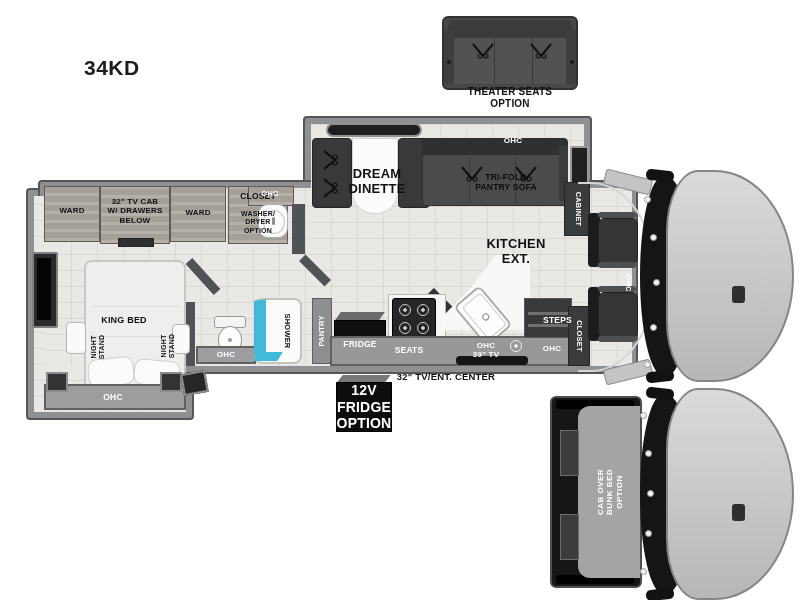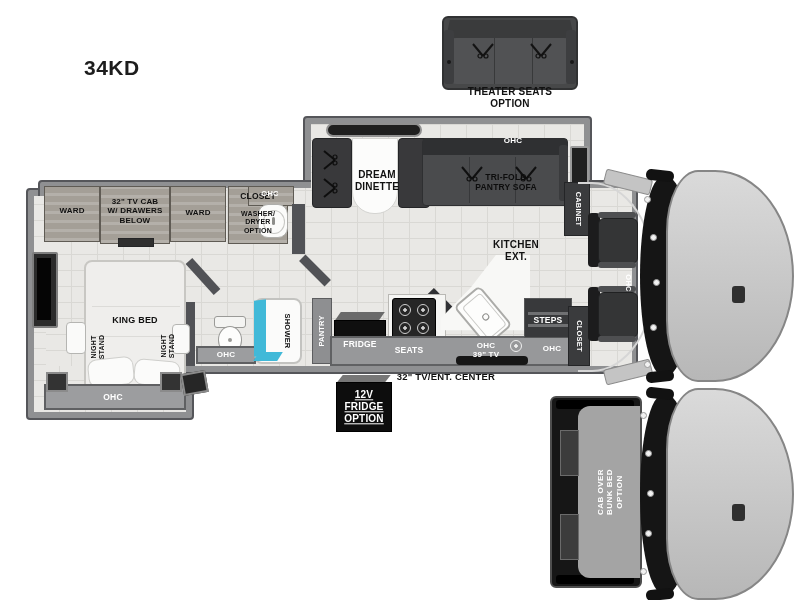--- a/index.html
+++ b/index.html
@@ -237,62 +237,62 @@
   <div class="rivet" style="left:645px;top:450px;"></div>
   <div class="rivet" style="left:647px;top:490px;"></div>
   <div class="rivet" style="left:645px;top:530px;"></div>
   <div class="rivet" style="left:640px;top:568px;"></div>
 
   <div class="abs" style="left:336px;top:382px;width:56px;height:50px;background:#0d0d0d;border:1px solid #000;box-sizing:border-box;"></div>
   <div class="abs" style="left:340px;top:375px;width:48px;height:7px;background:#777;transform:skewX(-38deg);"></div>
 
   <div class="lbl big" style="left:510px;top:98px;">THEATER SEATS
 OPTION</div>
-  <div class="lbl" style="left:377px;top:181px;font-size:10px;">DREAM
+  <div class="lbl" style="left:377px;top:181px;font-size:13px;">DREAM
 DINETTE</div>
   <div class="lbl w" style="left:513px;top:141px;">OHC</div>
   <div class="lbl" style="left:506px;top:182px;font-size:8.5px;color:#0d0d0d;">TRI-FOLD
 PANTRY SOFA</div>
 
   <div class="lbl" style="left:72px;top:211px;">WARD</div>
   <div class="lbl" style="left:135px;top:211px;">32" TV CAB
 W/ DRAWERS
 BELOW</div>
   <div class="lbl" style="left:198px;top:213px;">WARD</div>
   <div class="lbl" style="left:258px;top:196px;font-size:8.5px;">CLOSET</div>
   <div class="lbl" style="left:258px;top:222px;font-size:7px;">WASHER/
 DRYER
 OPTION</div>
   <div class="lbl w" style="left:270px;top:194px;font-size:7.5px;">OHC</div>
 
-  <div class="lbl" style="left:135px;top:320px;font-size:9px;text-align:center;">KING BED</div>
+  <div class="lbl" style="left:124px;top:320px;font-size:9px;text-align:center;">KING BED</div>
   <div class="lbl ccw" style="left:98px;top:347px;font-size:7px;">NIGHT
 STAND</div>
   <div class="lbl ccw" style="left:168px;top:346px;font-size:7px;">NIGHT
 STAND</div>
   <div class="lbl w" style="left:113px;top:397px;font-size:8.5px;">OHC</div>
 
   <div class="lbl w" style="left:226px;top:355px;">OHC</div>
   <div class="lbl vert" style="left:287px;top:331px;font-size:7.5px;">SHOWER</div>
 
   <div class="lbl ccw w" style="left:322px;top:331px;font-size:7.5px;">PANTRY</div>
   <div class="lbl w" style="left:360px;top:344px;font-size:8.5px;">FRIDGE</div>
   <div class="lbl w" style="left:409px;top:350px;font-size:8.5px;">SEATS</div>
-  <div class="lbl" style="left:516px;top:251px;font-size:10px;">KITCHEN
+  <div class="lbl" style="left:516px;top:251px;font-size:13px;">KITCHEN
 EXT.</div>
   <div class="lbl w" style="left:486px;top:350px;">OHC
 39" TV</div>
-  <div class="lbl w" style="left:548px;top:320px;font-size:8.5px;">STEPS</div>
+  <div class="lbl w" style="left:548px;top:320px;font-size:8.5px;padding-left:19px;">STEPS</div>
   <div class="lbl w" style="left:552px;top:349px;">OHC</div>
   <div class="lbl" style="left:446px;top:377px;font-size:9.5px;white-space:pre;">32" TV/ENT. CENTER</div>
 
   <div class="lbl vert w" style="left:578px;top:209px;font-size:7.5px;">CABINET</div>
   <div class="lbl vert w" style="left:628px;top:283px;font-size:7.5px;">OHC</div>
   <div class="lbl vert w" style="left:579px;top:336px;font-size:7.5px;">CLOSET</div>
 
-  <div class="lbl w" style="left:364px;top:407px;font-size:10px;text-decoration:underline;">12V
+  <div class="lbl w" style="left:364px;top:407px;font-size:14px;">12V
 FRIDGE
 OPTION</div>
   <div class="lbl ccw w" style="left:610px;top:492px;letter-spacing:.5px;">CAB OVER
 BUNK BED
 OPTION</div>
 
 </div>
 
 </body></html>

